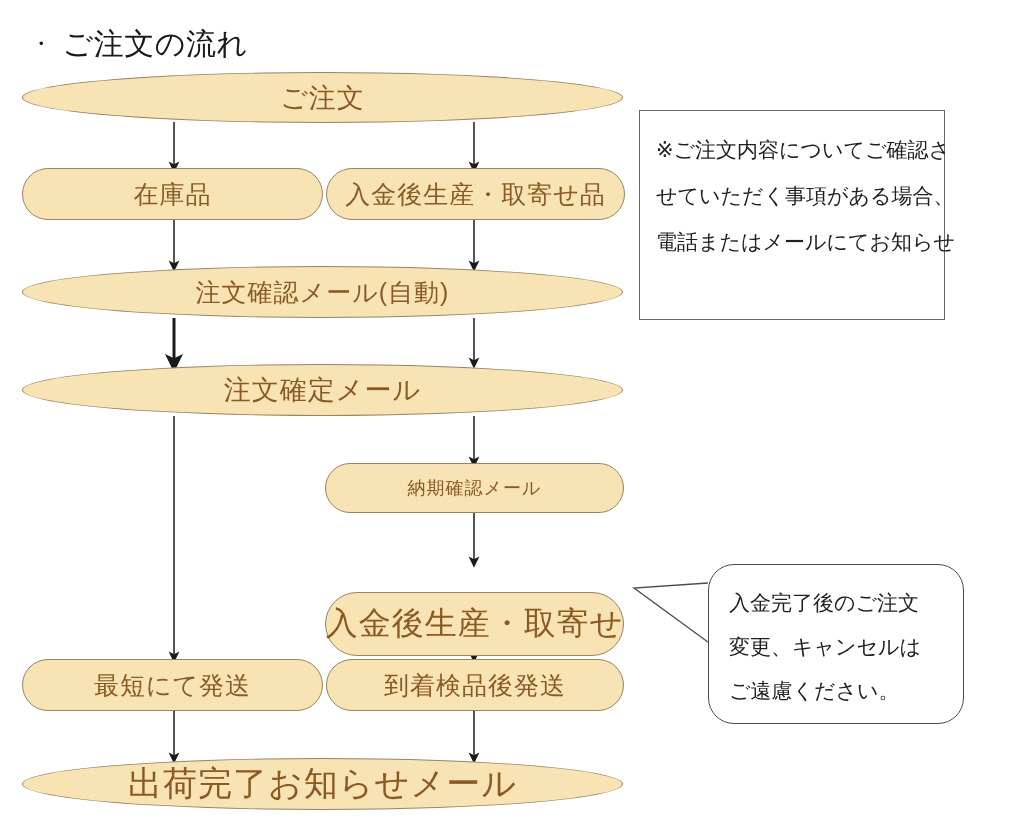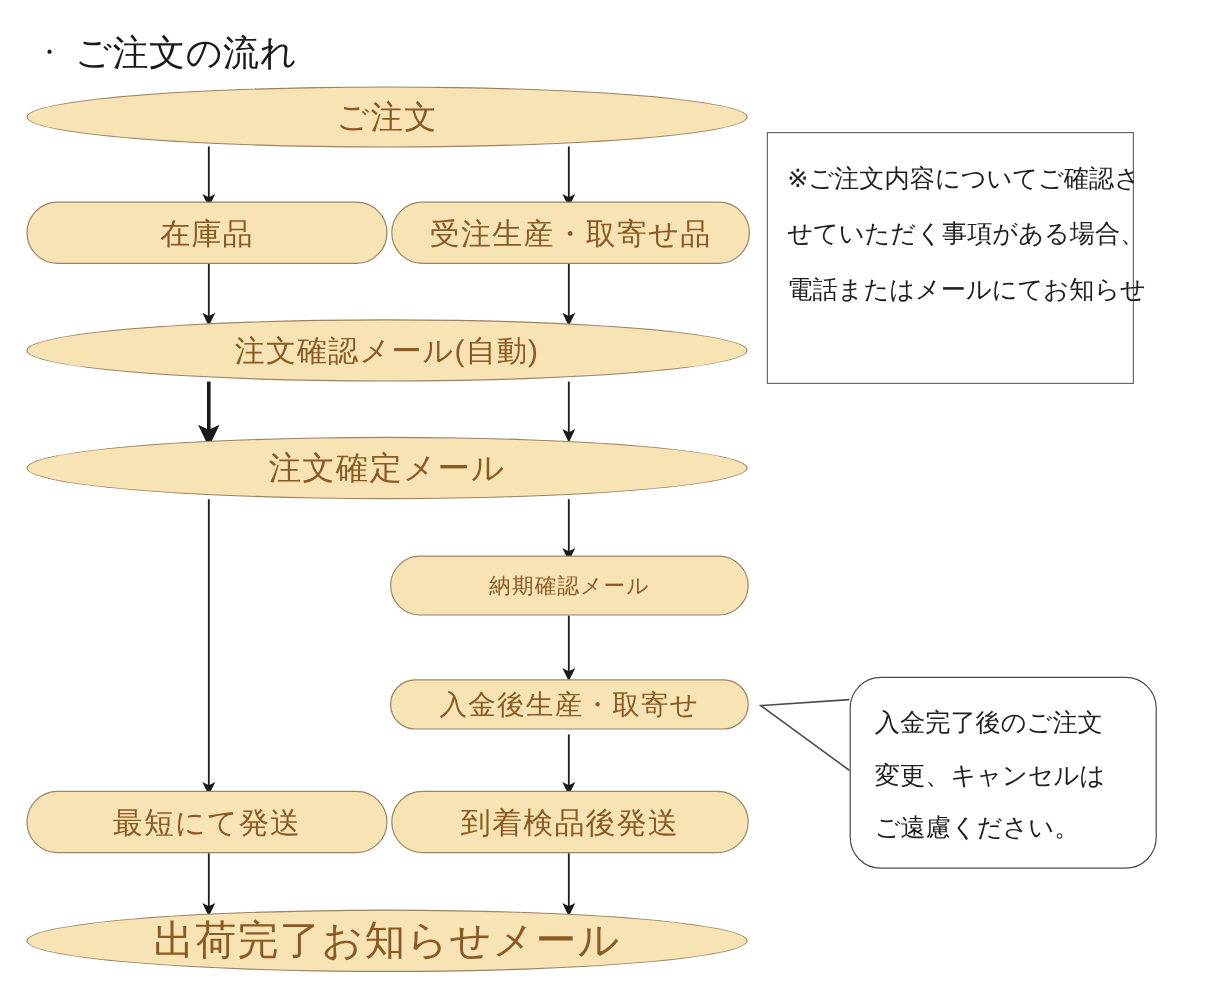--- a/index.html
+++ b/index.html
@@ -130,36 +130,36 @@
 
 <div class="node oval" style="left:22px; top:72px; width:601px; height:51px; font-size:27px;">
   <span>ご注文</span>
 </div>
 
 <div class="node pill" style="left:22px; top:168px; width:301px; height:52px; font-size:25px;">
   <span>在庫品</span>
 </div>
 
 <div class="node pill" style="left:326px; top:168px; width:299px; height:52px; font-size:25px;">
-  <span>受注生産・取寄せ品</span>
+  <span>入金後生産・取寄せ品</span>
 </div>
 
 <div class="node oval" style="left:22px; top:266px; width:601px; height:52px; font-size:25px;">
   <span>注文確認メール(自動)</span>
 </div>
 
 <div class="node oval" style="left:22px; top:364px; width:601px; height:52px; font-size:27px;">
   <span>注文確定メール</span>
 </div>
 
 <div class="node pill" style="left:325px; top:463px; width:299px; height:50px; font-size:18px;">
   <span>納期確認メール</span>
 </div>
 
-<div class="node pill" style="left:325px; top:566px; width:299px; height:42px; font-size:23px;">
+<div class="node pill" style="left:325px; top:592px; width:299px; height:64px; font-size:32px;">
   <span>入金後生産・取寄せ</span>
 </div>
 
 <div class="node pill" style="left:22px; top:659px; width:301px; height:52px; font-size:25px;">
   <span>最短にて発送</span>
 </div>
 
 <div class="node pill" style="left:326px; top:659px; width:298px; height:52px; font-size:25px;">
   <span>到着検品後発送</span>
 </div>

